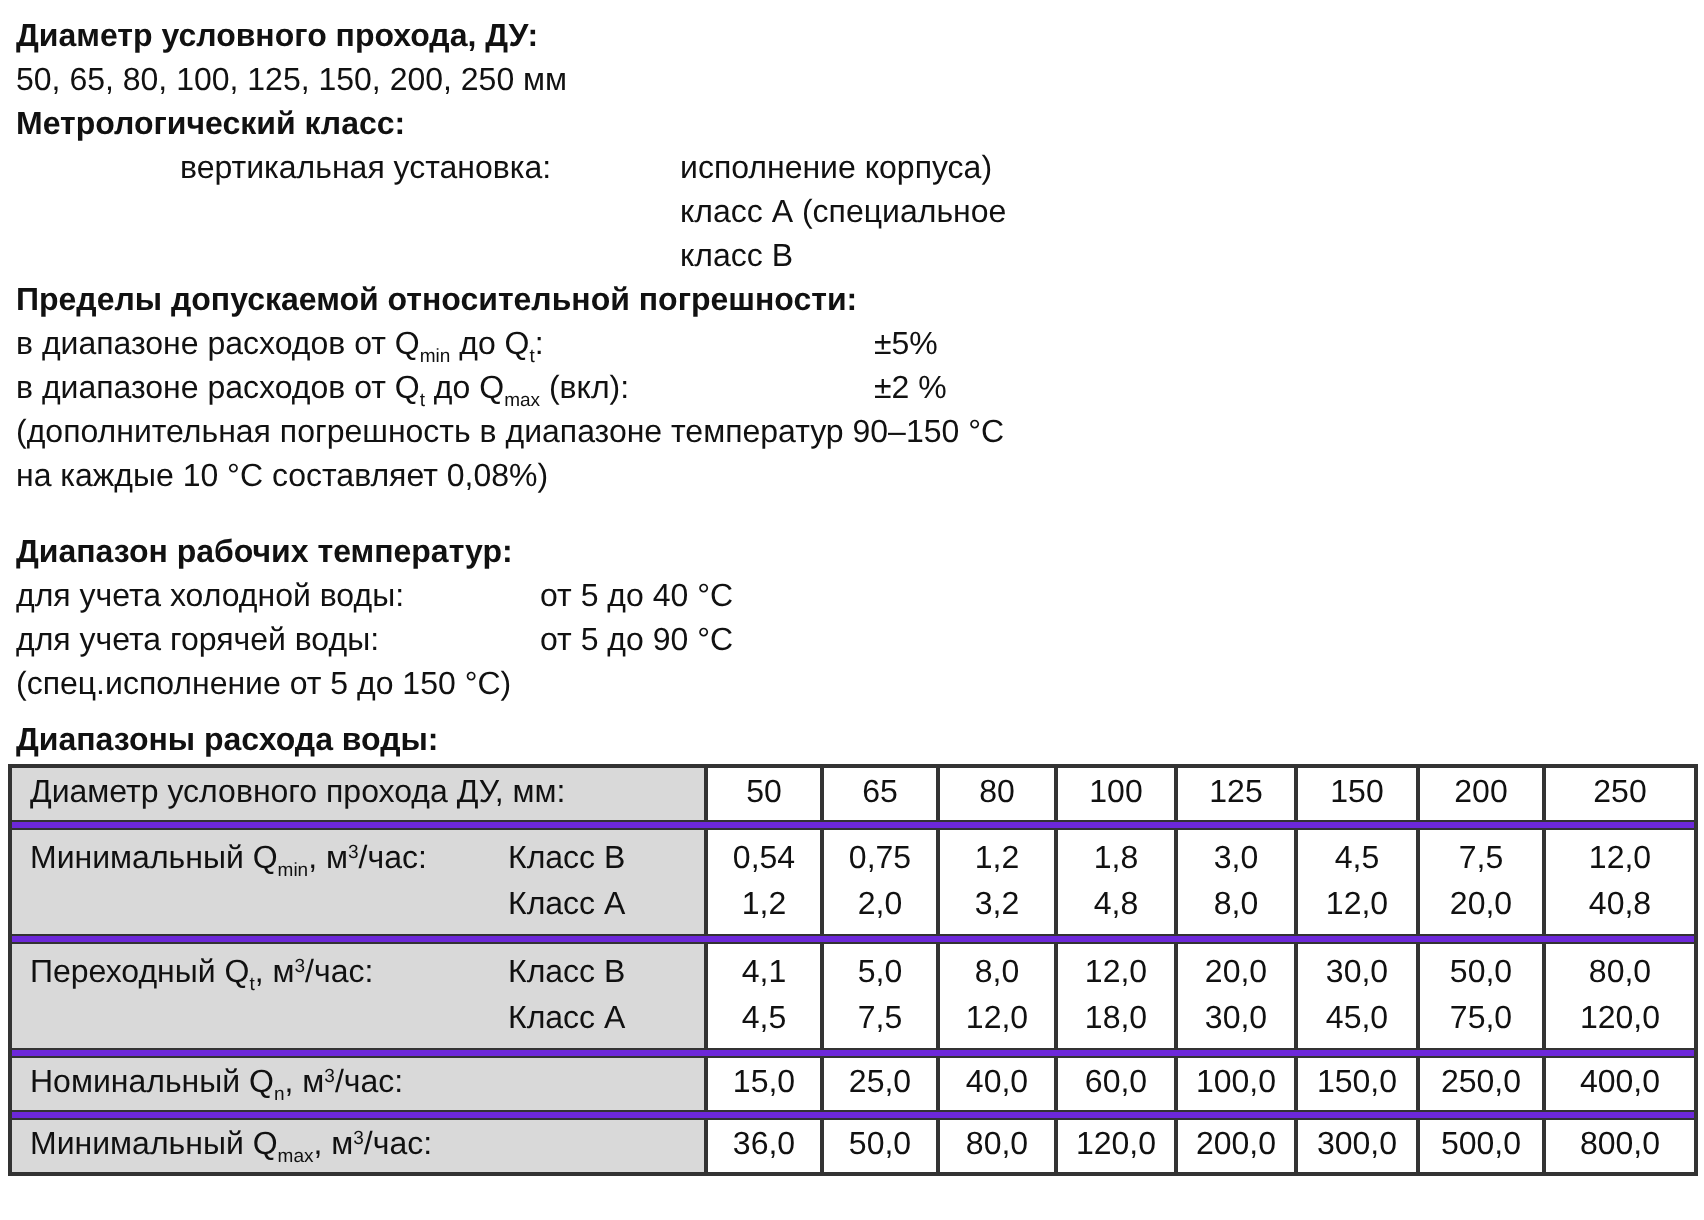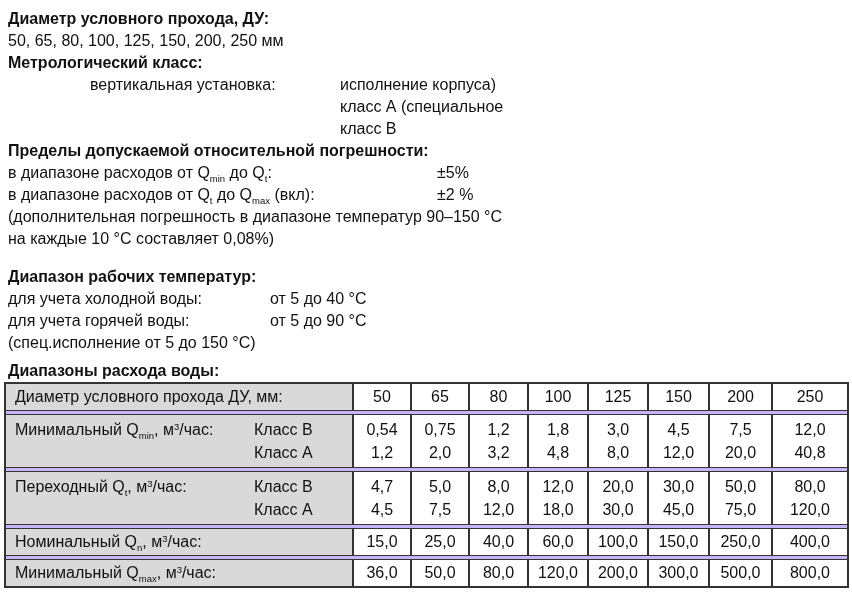--- a/index.html
+++ b/index.html
@@ -36,21 +36,21 @@
   
   .sec-t{margin-top:16px;}
   .tkv{position:relative;height:22px;}
   .tval{position:absolute;left:262px;top:0;}
 
   
   .sec-f{margin-top:6px;}
   .flow-table{
     margin:0 0 0 -4px;width:841px;
     border:2px solid var(--border);
-    background:#c4b5fd;
+    background:#6d28d9;
   }
   .trow{
     display:flex;align-items:stretch;
     border-top:1.5px solid var(--border);
     border-bottom:1.5px solid var(--border);
     margin-bottom:3px;
   }
   .trow:first-child{border-top:0;}
   .trow:last-child{border-bottom:0;margin-bottom:0;}
   .r-head{height:26px;}
@@ -178,21 +178,21 @@
 
     <div class="trow r-two">
       <div class="cl cl-two">
         <span><span>Переходный Q</span><sub>t</sub><span>, м</span><sup>3</sup><span>/час:</span></span>
         <span class="class-col">
           <span>Класс В</span>
           <span>Класс А</span>
         </span>
       </div>
       <div class="cv two">
-        <span>4,7</span>
+        <span>4,1</span>
           <span>4,5</span>
       </div>
       <div class="cv two">
         <span>5,0</span>
           <span>7,5</span>
       </div>
       <div class="cv two">
         <span>8,0</span>
           <span>12,0</span>
       </div>

